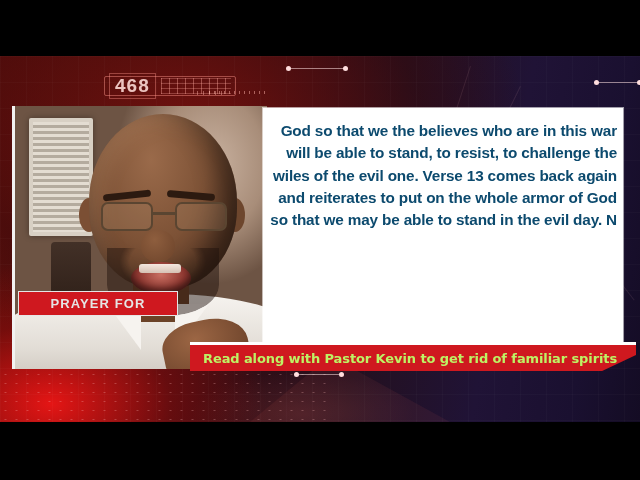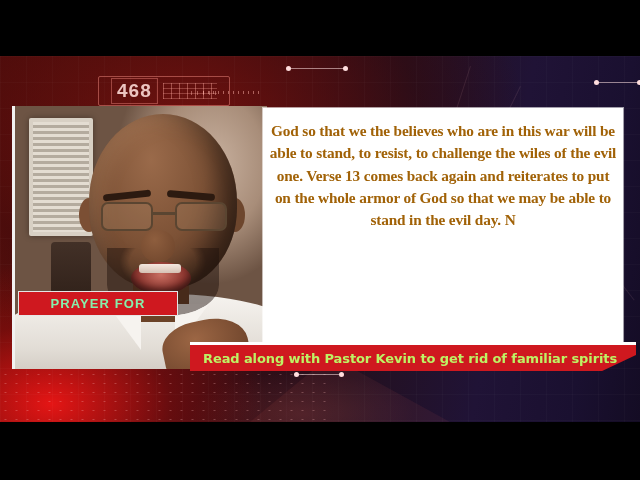--- a/index.html
+++ b/index.html
@@ -53,23 +53,23 @@
   }
   .bg-line-node::before, .bg-line-node::after {
     content:''; position:absolute; top:-2px; width:5px; height:5px; border-radius:50%;
     background:#ffdede;
   }
   .bg-line-node::before { left:-2px; }
   .bg-line-node::after  { right:-2px; }
 
   
   .hud {
-    position:absolute; left:98px; top:20px; width:132px; height:30px;
+    position:absolute; left:104px; top:20px; width:132px; height:20px;
     border:1px solid rgba(255,150,140,0.45); border-radius:2px;
-    display:flex; align-items:center; padding:0 12px; gap:5px;
+    display:flex; align-items:center; padding:0 4px; gap:5px;
   }
   .hud-num {
     font-size:19px; font-weight:700; color:rgba(255,222,218,0.88);
     letter-spacing:1px; padding:1px 5px;
     border:1px solid rgba(255,150,140,0.40);
     font-family:"Liberation Sans", sans-serif;
   }
   .hud-bars { flex:1; height:16px;
     background-image:
       linear-gradient(90deg, rgba(255,170,160,0.40) 1px, transparent 1px),
@@ -204,29 +204,29 @@
 
   
   .text-panel {
     position:absolute; left:263px; top:108px; width:360px; height:234px;
     background:#ffffff; z-index:25;
     display:flex; align-items:flex-start; justify-content:center;
     padding:12px 6px 0 6px;
     box-shadow:0 0 0 1px rgba(255,255,255,.6);
   }
   .text-panel p {
-    font-family:Liberation Serif, serif;
+    font-family:Liberation Sans, sans-serif;
     font-size:15.3px; font-weight:700; line-height:1.46;
-    color:#a16207; text-align:center; letter-spacing:-0.15px;
+    color:#0c4a6e; text-align:right; letter-spacing:-0.15px;
   }
 
   
   .title-lockup { position:absolute; left:18px; top:291px; width:160px; z-index:40; }
   .title-kicker {
-    background:#cf181f; color:#86efac;
+    background:#cf181f; color:#e5e5e5;
     font-size:13px; font-weight:700; letter-spacing:1.1px;
     text-align:center; padding:4px 0 4px 0;
     border:1px solid #e6e6e6;
   }
   .title-main {
     background:#fafafa; border:2px solid #cf181f; border-top:none;
     padding:4px 0 7px 0;
   }
   .title-main div {
     font-family:"DejaVu Serif", serif;

